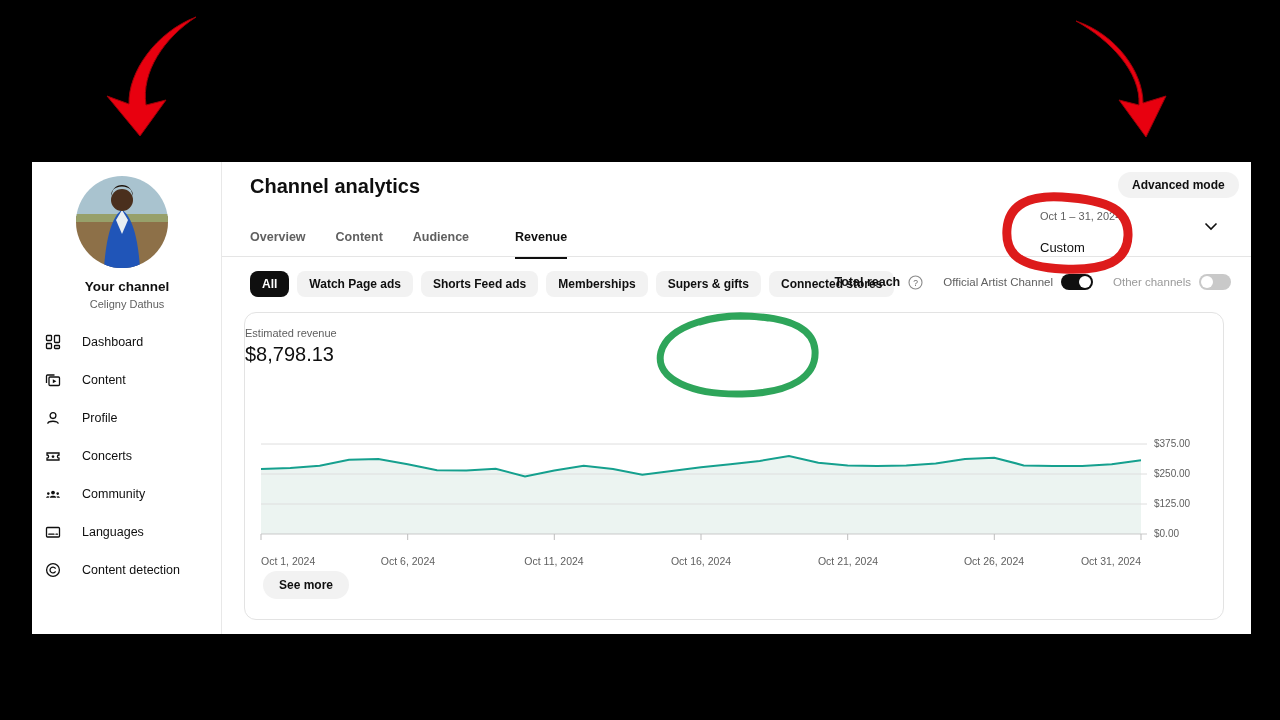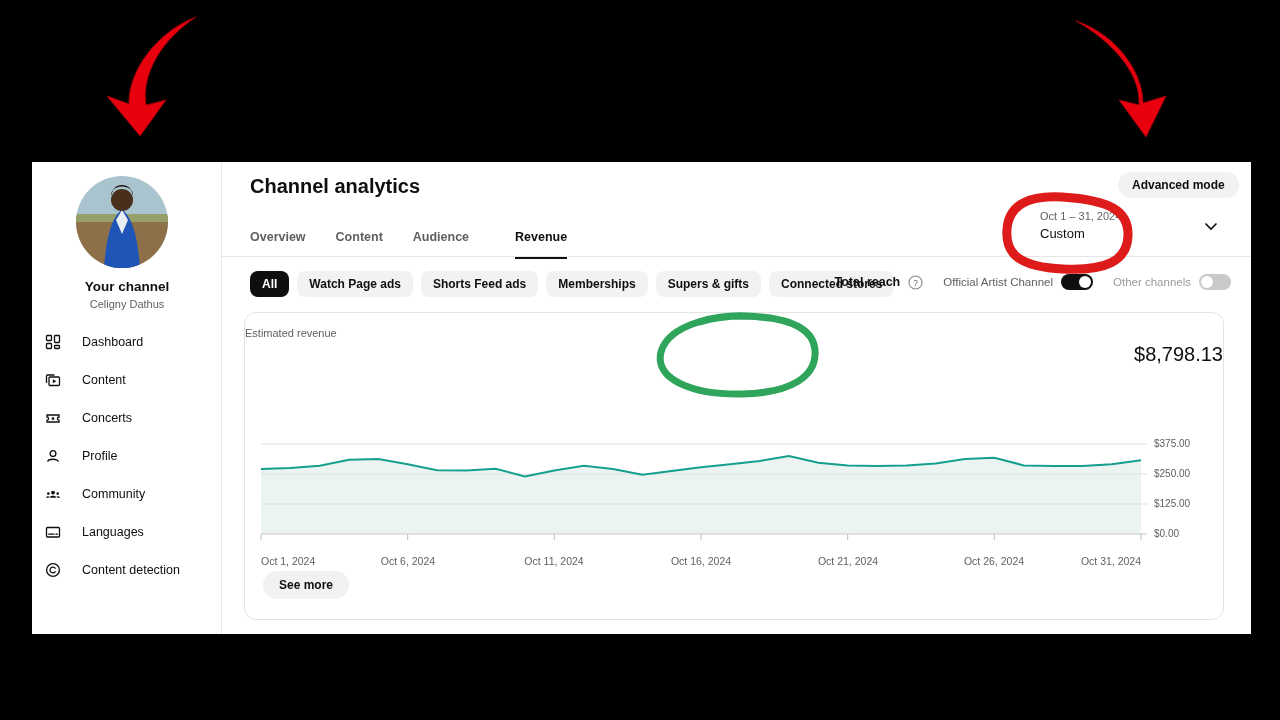--- a/index.html
+++ b/index.html
@@ -30,21 +30,21 @@
   .ico { stroke:#0f0f0f; fill:none; stroke-width:1.3; }
 
   
   .page-title { position:absolute; left:218px; top:13px; font-size:20px;
                 font-weight:700; color:#0f0f0f; }
   .adv-btn { position:absolute; left:1086px; top:10px; height:26px; padding:0 14px;
              background:#f2f2f2; border:none; border-radius:14px; font-size:12px;
              font-weight:700; color:#0f0f0f; font-family:inherit; line-height:26px; cursor:pointer; }
   .date-block { position:absolute; left:1008px; top:48px; cursor:pointer; }
   .date-range { font-size:11px; color:#606060; }
-  .date-mode  { font-size:13px; color:#0f0f0f; margin-top:4px; }
+  .date-mode  { font-size:13px; color:#0f0f0f; margin-top:18px; }
   .chevron { position:absolute; left:1172px; top:60px; width:14px; height:9px; cursor:pointer; }
 
   
   .tabs { position:absolute; left:218px; top:68px; display:flex; gap:30px; }
   .tab { font-size:12.5px; font-weight:700; color:#606060; padding-bottom:12px;
          cursor:pointer; border-bottom:3px solid transparent; }
   .tab.sel { color:#0f0f0f; border-bottom-color:#0f0f0f;margin-left:16px; }
   .tabs-divider { position:absolute; left:190px; top:94px; width:1029px; height:1px;
                   background:#e5e5e5; }
 
@@ -64,21 +64,21 @@
   .toggle .knob { position:absolute; top:2px; left:2px; width:12px; height:12px;
                   border-radius:50%; background:#fff; }
   .toggle.on { background:#0f0f0f; }
   .toggle.on .knob { left:18px; }
 
   
   .card { position:absolute; left:212px; top:150px; width:980px; height:308px;
           background:#fff; border:1px solid #e3e3e3; border-radius:12px; }
   .metric-label { position:absolute; left:0; top:14px; width:100%; text-align:left;
                   font-size:11px; color:#606060; }
-  .metric-value { position:absolute; left:0; top:30px; width:100%; text-align:right;
+  .metric-value { position:absolute; left:0; top:30px; width:100%; text-align:left;
                   font-size:20px; color:#0f0f0f; }
   .chart-svg { position:absolute; left:0; top:0; width:978px; height:306px; }
   .ylab { position:absolute; left:909px; font-size:10px; color:#606060; }
   .xlab { position:absolute; top:242px; font-size:10.5px; color:#606060; white-space:nowrap; }
   .xl0 { left:16px; } .xl1 { left:163px; transform:translateX(-50%); }
   .xl2 { left:309px; transform:translateX(-50%); } .xl3 { left:456px; transform:translateX(-50%); }
   .xl4 { left:603px; transform:translateX(-50%); } .xl5 { left:749px; transform:translateX(-50%); }
   .xl6 { left:896px; transform:translateX(-100%); }
   .see-more { position:absolute; left:18px; top:258px; height:28px; padding:0 16px;
               background:#f2f2f2; border:none; border-radius:14px; font-size:12px;
@@ -129,34 +129,34 @@
                 <path d="M2.5 12 v-7 a1 1 0 0 1 1-1 h7"></path>
                 <rect x="5" y="6" width="10.5" height="8.5" rx="1"></rect>
                 <path d="M8.8 8.2 l3.6 2.05 -3.6 2.05 z" fill="#0f0f0f" stroke="none"></path>
               </svg>
           </span>
           <span class="nav-label">Content</span>
         </div>
         <div class="nav-item">
           <span class="nav-icon">
             <svg viewBox="0 0 18 18" class="ico">
+                <circle cx="9" cy="6.6" r="2.9"></circle>
+                <path d="M3.8 14.8 c0-3.4 10.4-3.4 10.4 0"></path>
+              </svg>
+          </span>
+          <span class="nav-label">Profile</span>
+        </div>
+        <div class="nav-item">
+          <span class="nav-icon">
+            <svg viewBox="0 0 18 18" class="ico">
                 <path d="M3 6 h12 v2 a1.6 1.6 0 0 0 0 3.2 V13 H3 v-1.8 a1.6 1.6 0 0 0 0-3.2 z"></path>
                 <path d="M9 7.6 l0.6 1.2 1.3 0.15 -0.95 0.9 0.25 1.3 L9 10.5 l-1.2 0.65 0.25-1.3 -0.95-0.9 1.3-0.15 z" fill="#0f0f0f" stroke="none"></path>
               </svg>
           </span>
           <span class="nav-label">Concerts</span>
-        </div>
-        <div class="nav-item">
-          <span class="nav-icon">
-            <svg viewBox="0 0 18 18" class="ico">
-                <circle cx="9" cy="6.6" r="2.9"></circle>
-                <path d="M3.8 14.8 c0-3.4 10.4-3.4 10.4 0"></path>
-              </svg>
-          </span>
-          <span class="nav-label">Profile</span>
         </div>
         <div class="nav-item">
           <span class="nav-icon">
             <svg viewBox="0 0 18 18">
                 <g fill="#0f0f0f">
                   <circle cx="9" cy="7.6" r="1.9"></circle>
                   <path d="M5.8 12.8 c0-2.6 6.4-2.6 6.4 0 z"></path>
                   <circle cx="4.3" cy="8.6" r="1.3"></circle>
                   <path d="M2 12.8 c0-1.9 3-2.1 3.6-1 l-1 1 z"></path>
                   <circle cx="13.7" cy="8.6" r="1.3"></circle>

